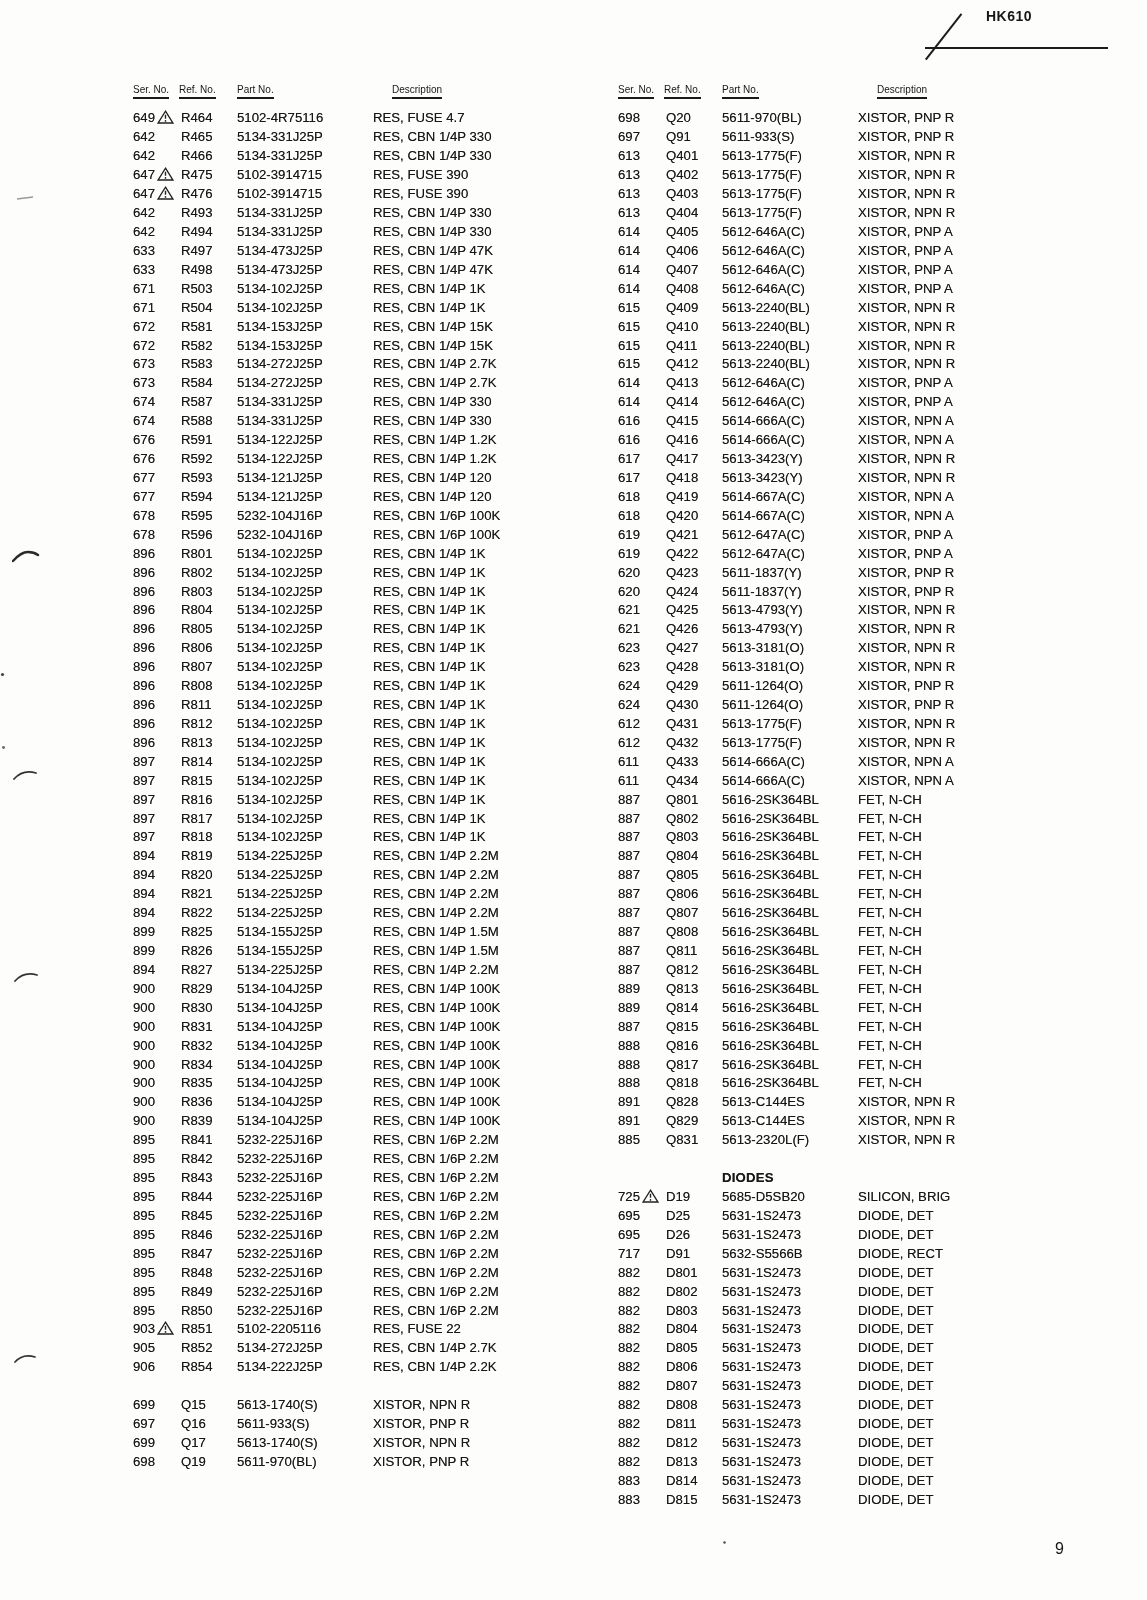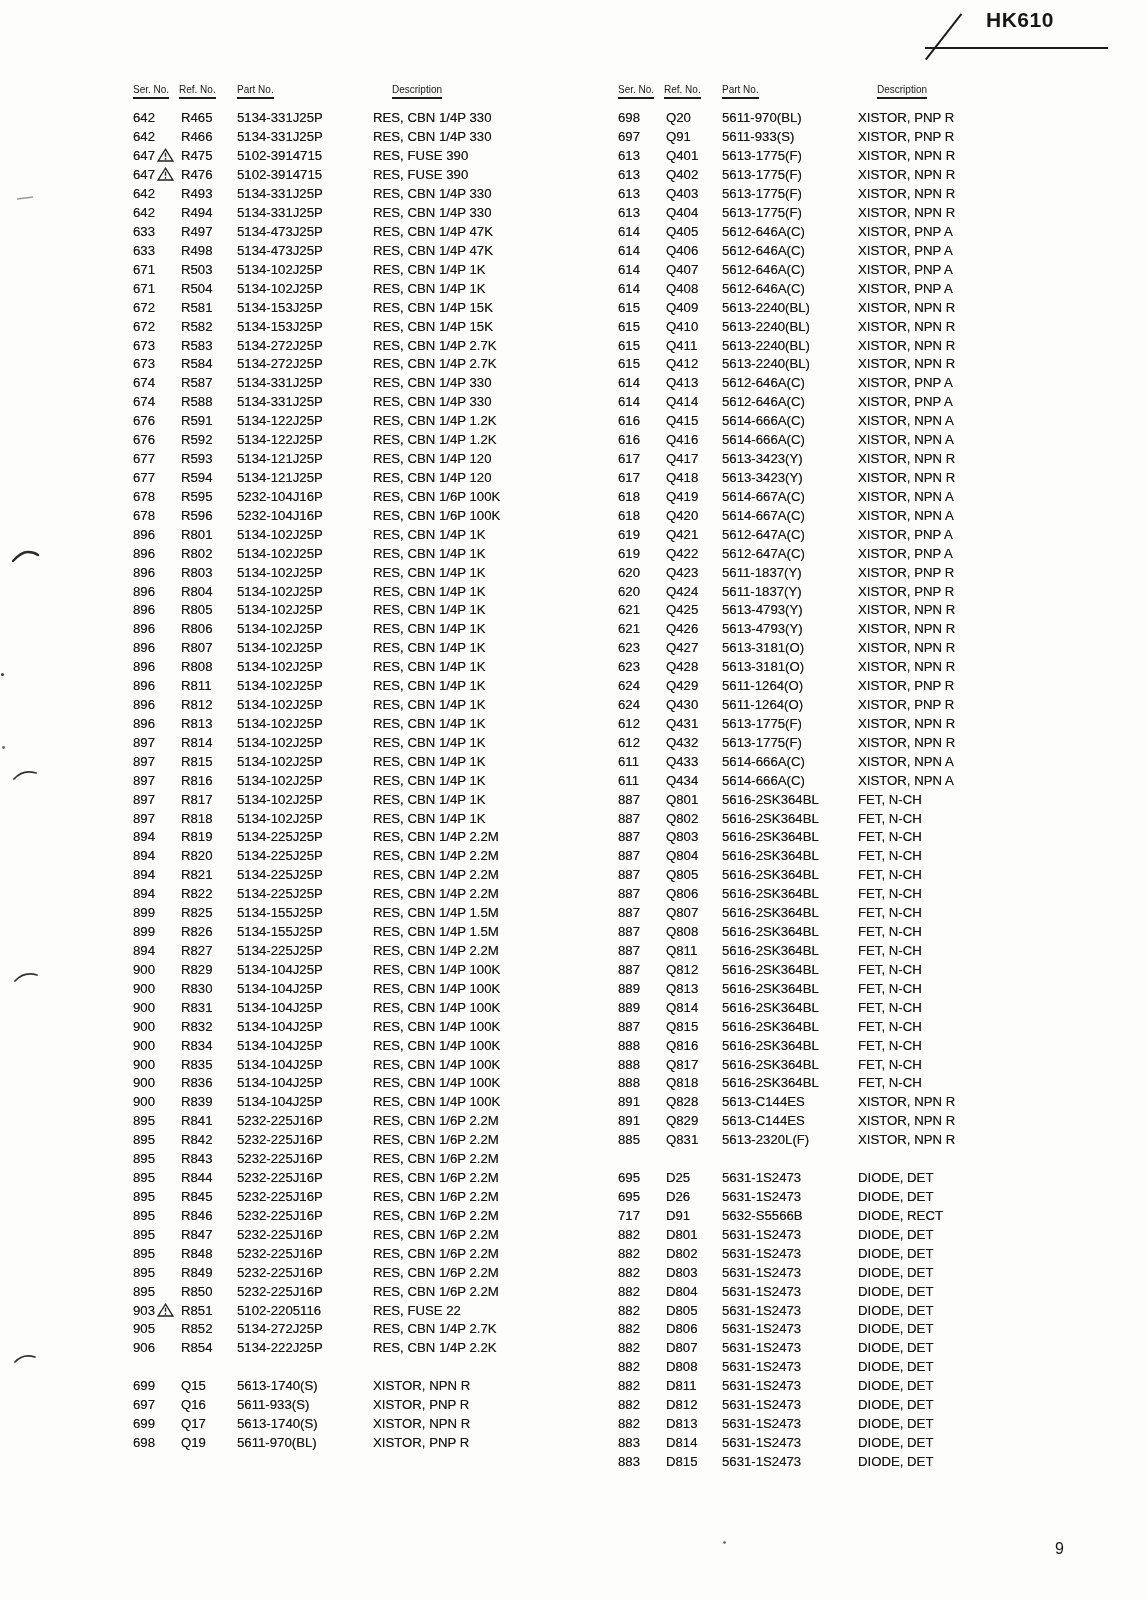--- a/index.html
+++ b/index.html
@@ -6,21 +6,21 @@
   body{
     width:1147px;height:1600px;position:relative;overflow:hidden;
     background:#fdfdfc;
     font-family:"Liberation Sans","DejaVu Sans",sans-serif;
     color:#171717;
   }
   
   .badge-line{position:absolute;background:#1c1c1c;}
   #badge-hline{left:925px;top:47px;width:183px;height:2px;}
   #badge-diag{left:925px;top:1px;width:2px;height:58px;transform-origin:bottom left;transform:rotate(38deg);}
-  #model-label{position:absolute;left:986px;top:8px;font-size:21px;font-weight:bold;letter-spacing:.5px;}
+  #model-label{position:absolute;left:986px;top:8px;font-size:14px;font-weight:bold;letter-spacing:.5px;}
   
   .col{position:absolute;top:84px;width:440px;}
   #col-left{left:133px;}
   #col-right{left:618px;}
   .thead{position:relative;height:20px;font-size:10px;font-weight:normal;}
   .thead span{position:absolute;top:0;white-space:nowrap;border-bottom:2px solid #1a1a1a;padding-bottom:2px;}
   .h-ser{left:0;}
   .h-ref{left:46px;}
   .h-part{left:104px;}
   .h-desc{left:240px;margin-left:19px;}
@@ -49,20 +49,33 @@
 
 <div class="col" id="col-left">
   <div class="thead">
     <span class="h-ser">Ser. No.</span>
     <span class="h-ref">Ref. No.</span>
     <span class="h-part">Part No.</span>
     <span class="h-desc">Description</span>
   </div>
   <div class="rows">
       <div class="prow">
+        <span class="c c-warn">
+          <svg width="17" height="15" viewBox="0 0 22 19">
+            <path d="M11 2 L20.7 17.3 H1.3 Z" fill="none" stroke="#222" stroke-width="1.7"></path>
+            <path d="M11 6.5 v5.2" stroke="#222" stroke-width="1.8"></path>
+            <circle cx="11" cy="14.6" r="1.1" fill="#222"></circle>
+          </svg>
+        </span>
+        <span class="c c-ser">649</span>
+        <span class="c c-ref">R464</span>
+        <span class="c c-part">5102-4R75116</span>
+        <span class="c c-desc">RES, FUSE 4.7</span>
+      </div>
+      <div class="prow">
         <span class="c c-ser">642</span>
         <span class="c c-ref">R465</span>
         <span class="c c-part">5134-331J25P</span>
         <span class="c c-desc">RES, CBN 1/4P 330</span>
       </div>
       <div class="prow">
         <span class="c c-ser">642</span>
         <span class="c c-ref">R466</span>
         <span class="c c-part">5134-331J25P</span>
         <span class="c c-desc">RES, CBN 1/4P 330</span>
@@ -832,20 +845,36 @@
         <span class="c c-part">5613-C144ES</span>
         <span class="c c-desc">XISTOR, NPN R</span>
       </div>
       <div class="prow">
         <span class="c c-ser">885</span>
         <span class="c c-ref">Q831</span>
         <span class="c c-part">5613-2320L(F)</span>
         <span class="c c-desc">XISTOR, NPN R</span>
       </div>
       <div class="prow"></div>
+      <div class="prow">
+        <span class="c c-part section-label">DIODES</span>
+      </div>
+      <div class="prow">
+        <span class="c c-warn">
+          <svg width="17" height="15" viewBox="0 0 22 19">
+            <path d="M11 2 L20.7 17.3 H1.3 Z" fill="none" stroke="#222" stroke-width="1.7"></path>
+            <path d="M11 6.5 v5.2" stroke="#222" stroke-width="1.8"></path>
+            <circle cx="11" cy="14.6" r="1.1" fill="#222"></circle>
+          </svg>
+        </span>
+        <span class="c c-ser">725</span>
+        <span class="c c-ref">D19</span>
+        <span class="c c-part">5685-D5SB20</span>
+        <span class="c c-desc">SILICON, BRIG</span>
+      </div>
       <div class="prow">
         <span class="c c-ser">695</span>
         <span class="c c-ref">D25</span>
         <span class="c c-part">5631-1S2473</span>
         <span class="c c-desc">DIODE, DET</span>
       </div>
       <div class="prow">
         <span class="c c-ser">695</span>
         <span class="c c-ref">D26</span>
         <span class="c c-part">5631-1S2473</span>

